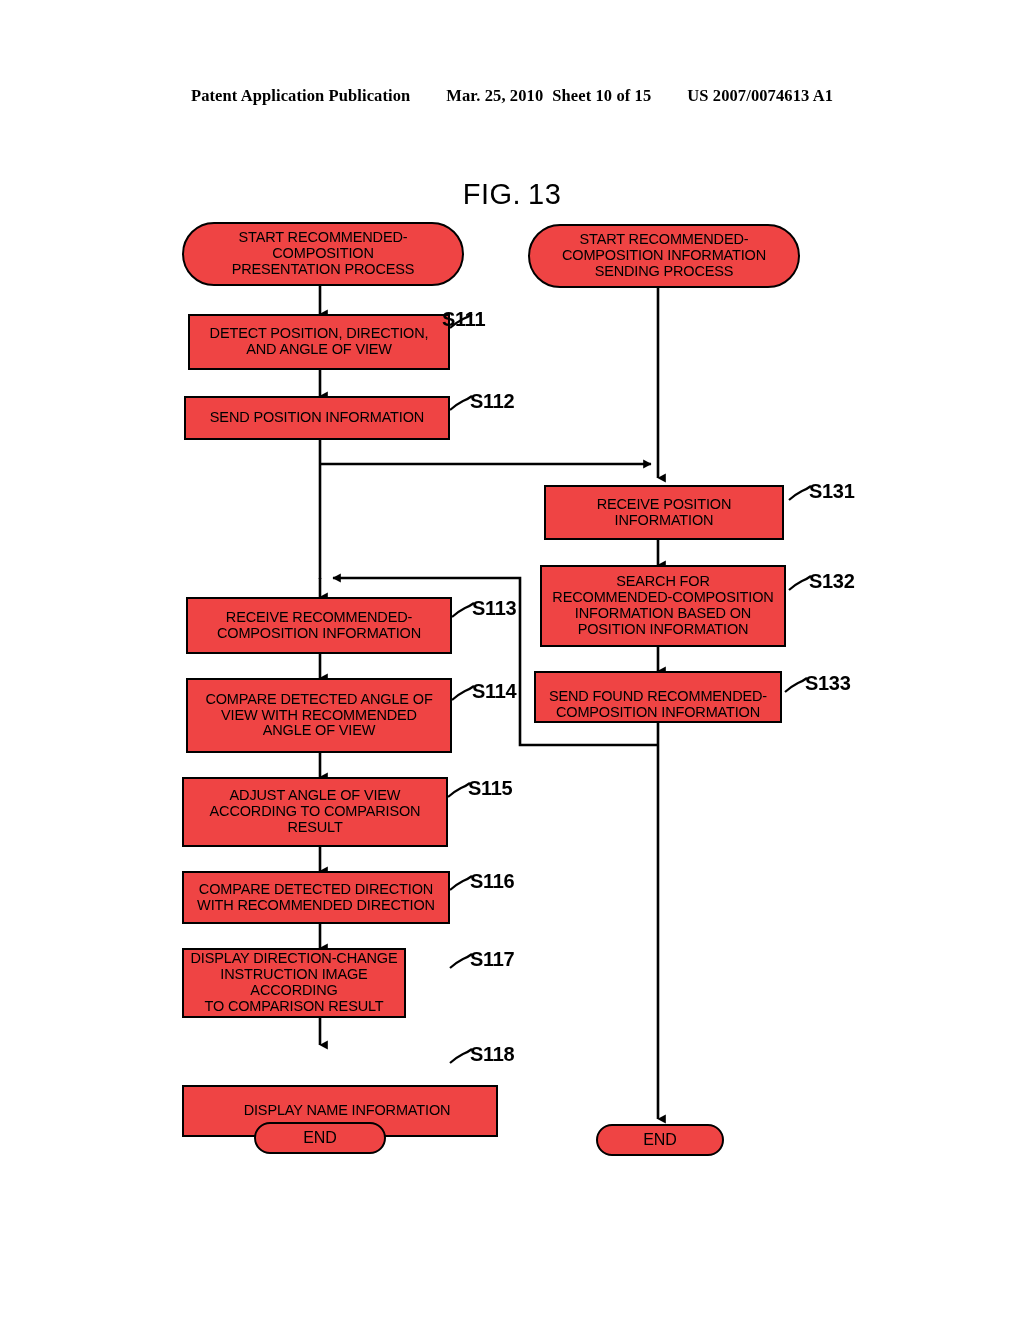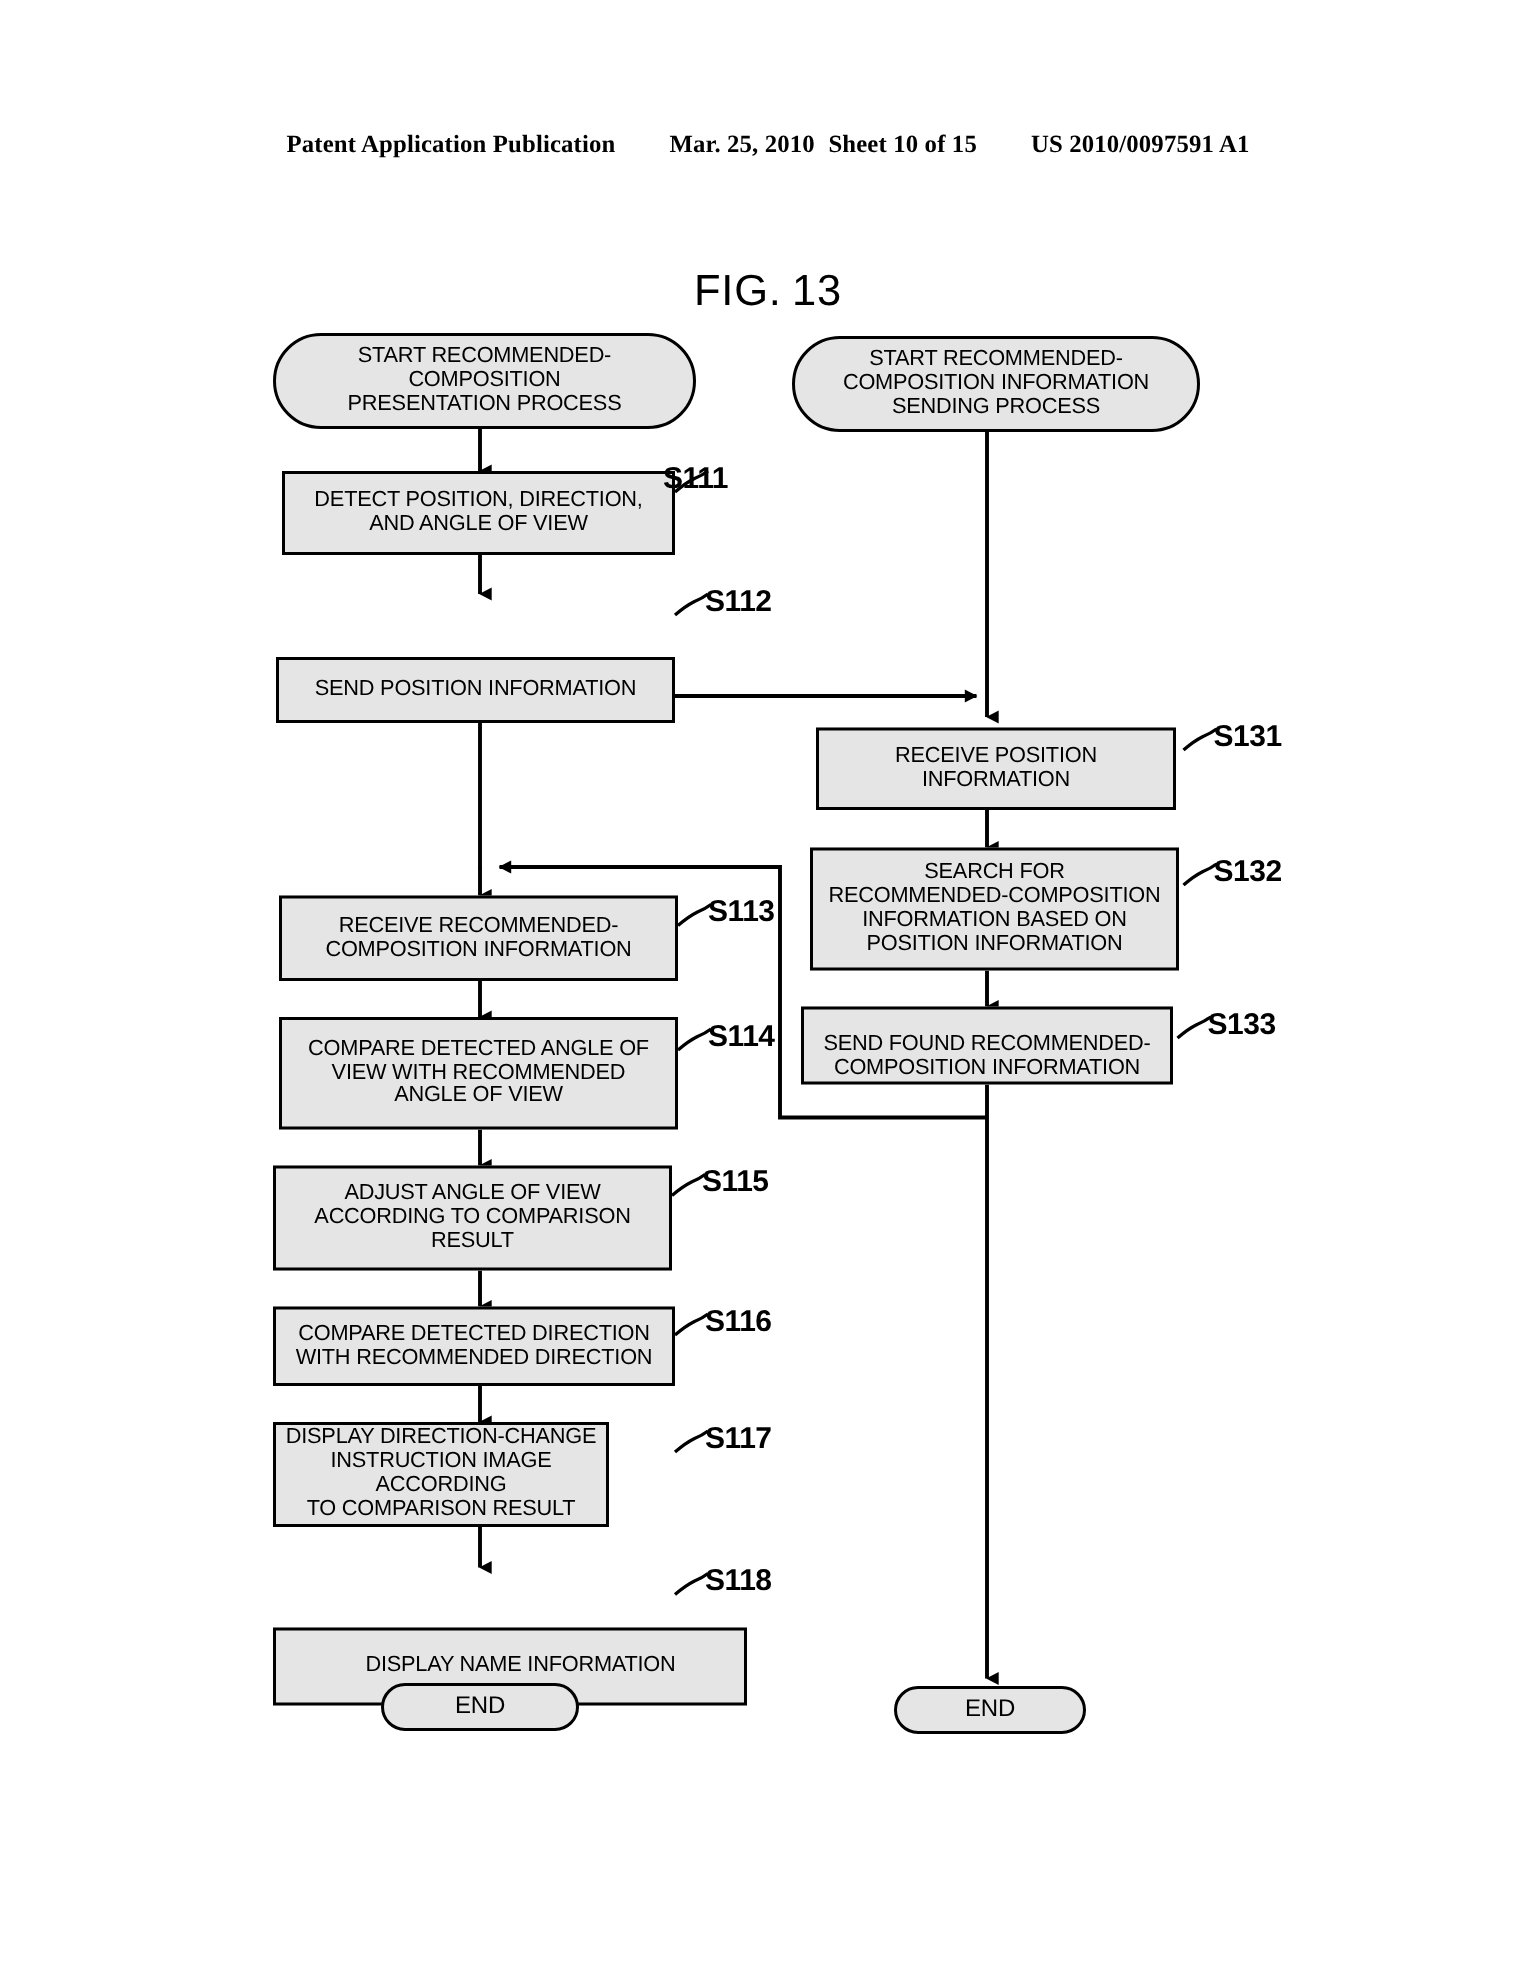--- a/index.html
+++ b/index.html
@@ -55,21 +55,21 @@
     left: 0;
     top: 0;
     width: 1024px;
     height: 1320px;
   }
 
   
   .node {
     position: absolute;
     box-sizing: border-box;
-    background: #e5e5e5;
+    background: #ef4444;
     border: 2.5px solid #000000;
     display: flex;
     align-items: center;
     justify-content: center;
     text-align: center;
     font-family: "Liberation Sans", sans-serif;
     font-size: 14.5px;
     line-height: 1.1;
     letter-spacing: -0.15px;
     padding: 0 4px;
@@ -93,21 +93,21 @@
     white-space: nowrap;
   }
 </style>
 </head>
 <body>
 
 <div class="patent-header">
   <span class="seg-pub">Patent Application Publication</span>
   <span class="seg-date">Mar. 25, 2010</span>
   <span class="seg-sheet">Sheet 10 of 15</span>
-  <span class="seg-num">US 2010/0097591 A1</span>
+  <span class="seg-num">US 2007/0074613 A1</span>
 </div>
 
 <div class="fig-title">
   <span class="fig-word">FIG.</span><span>13</span>
 </div>
 
 <svg id="flow-canvas" viewBox="0 0 1024 1320" xmlns="http://www.w3.org/2000/svg">
   <defs>
     <marker id="arrow-down" markerWidth="10" markerHeight="10" refX="5" refY="8.4" orient="auto" markerUnits="userSpaceOnUse">
       <path d="M0.6,0.6 L9.4,0.6 L5,9 Z" fill="#000"></path>
@@ -174,21 +174,21 @@
   <span class="node-text">START RECOMMENDED-
 COMPOSITION
 PRESENTATION PROCESS</span>
 </div>
 
 <div class="node" style="left:188px; top:314px; width:262px; height:56px;">
   <span class="node-text">DETECT POSITION, DIRECTION,
 AND ANGLE OF VIEW</span>
 </div>
 
-<div class="node" style="left:184px; top:396px; width:266px; height:44px;margin-top:42px;">
+<div class="node" style="left:184px; top:396px; width:266px; height:44px;">
   <span class="node-text">SEND POSITION INFORMATION</span>
 </div>
 
 <div class="node" style="left:186px; top:597px; width:266px; height:57px;">
   <span class="node-text">RECEIVE RECOMMENDED-
 COMPOSITION INFORMATION</span>
 </div>
 
 <div class="node" style="left:186px; top:678px; width:266px; height:75px;">
   <span class="node-text">COMPARE DETECTED ANGLE OF

